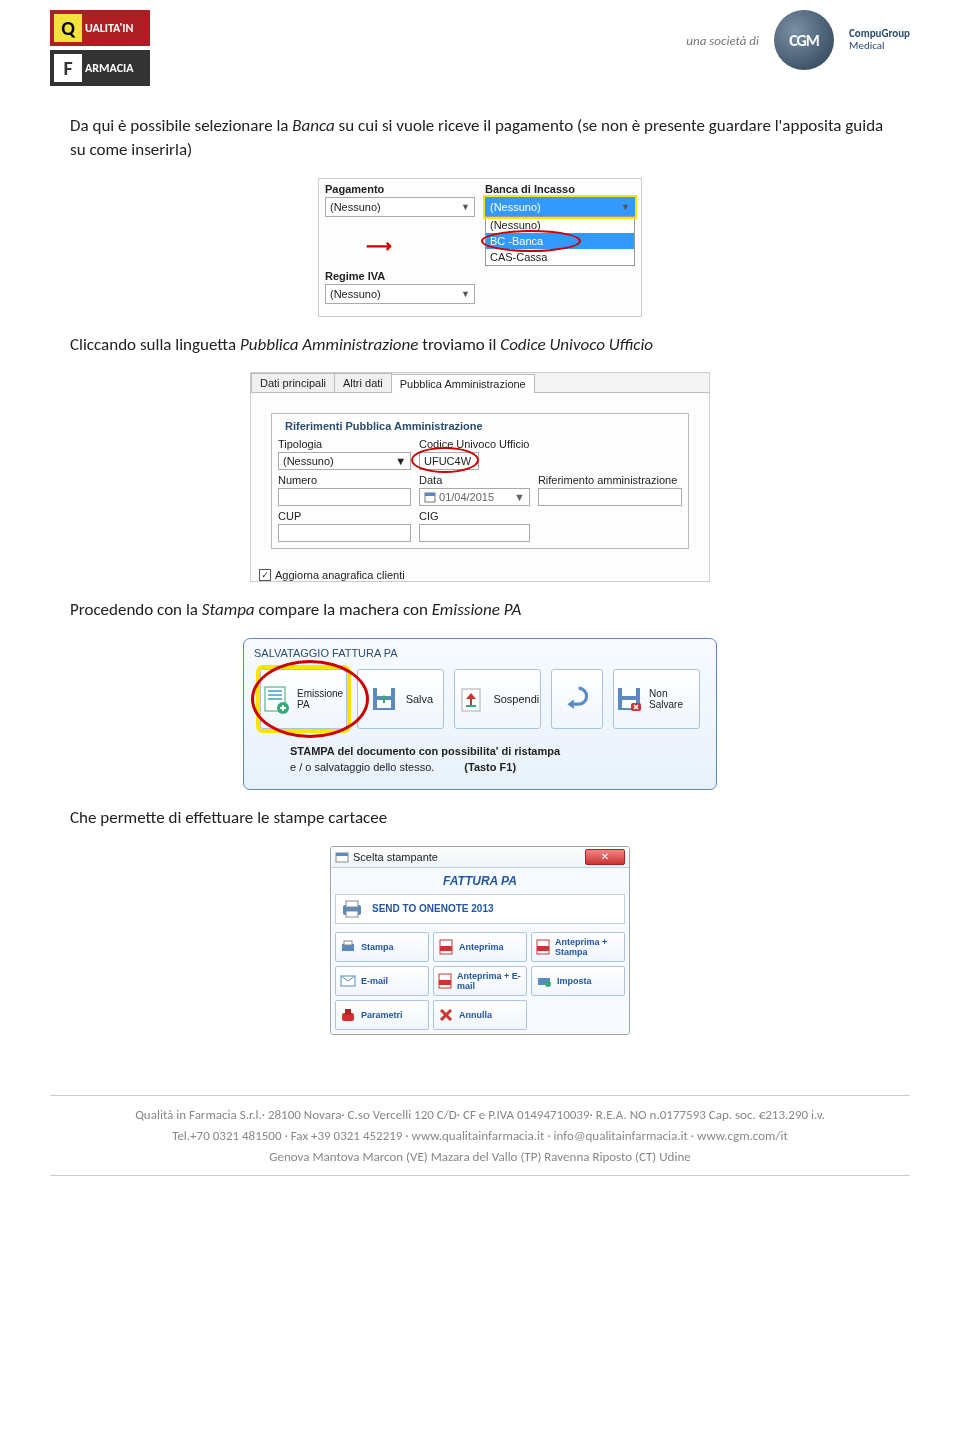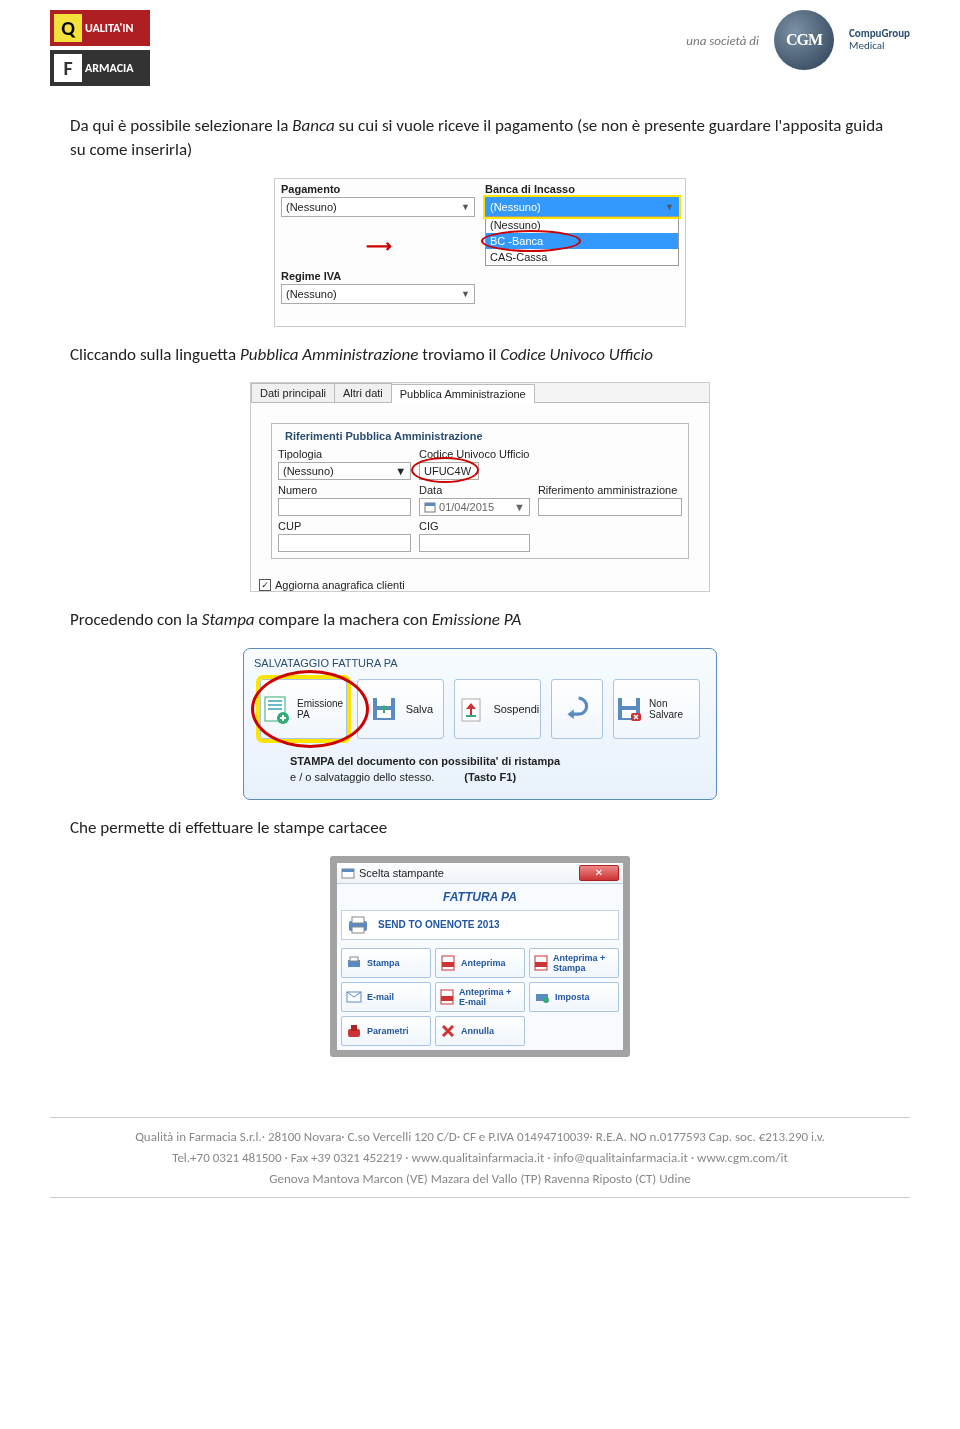--- a/index.html
+++ b/index.html
@@ -7,33 +7,33 @@
   
   
   .header { display: flex; justify-content: space-between; align-items: flex-start; padding: 10px 50px 20px; }
   .logo-left { width: 100px; }
   .logo-q { background: #ad1f23; color: #fff; font-weight: bold; font-size: 12px; padding: 4px; display: flex; align-items: center; gap: 3px; }
   .logo-q .qblock { width: 28px; height: 28px; background: #f5e13b; color: #000; display: flex; align-items: center; justify-content: center; font-size: 20px; font-weight: bold; }
   .logo-f { background: #333; color: #fff; font-weight: bold; font-size: 12px; padding: 4px; margin-top: 4px; display: flex; align-items: center; gap: 3px; }
   .logo-f .fblock { width: 28px; height: 28px; background: #fff; color: #333; display: flex; align-items: center; justify-content: center; font-size: 20px; font-weight: bold; }
   .header-right { display: flex; align-items: center; gap: 15px; }
   .societa { color: #777; font-size: 13px; font-style: italic; }
-  .cgm-circle { width: 60px; height: 60px; border-radius: 50%; background: radial-gradient(circle at 35% 35%, #7a90a5, #2a3d52); display: flex; align-items: center; justify-content: center; color: #fff; font-weight: bold; font-size: 16px; letter-spacing: -1px; font-family: Liberation Serif, serif; }
+  .cgm-circle { width: 60px; height: 60px; border-radius: 50%; background: radial-gradient(circle at 35% 35%, #7a90a5, #2a3d52); display: flex; align-items: center; justify-content: center; color: #fff; font-weight: bold; font-size: 16px; letter-spacing: -1px; }
   .cgm-text { color: #2a4d6f; font-size: 11px; line-height: 1.1; }
   .cgm-text b { font-weight: bold; }
   
   
   .para { padding: 8px 70px; font-size: 17px; color: #222; line-height: 1.4; }
   .italic { font-style: italic; }
   
   
   .panel { margin: 8px auto; border: 1px solid #ccc; background: #fdfdfd; font-family: "Segoe UI", Tahoma, sans-serif; font-size: 11px; color: #222; }
   
   
-  .p1 { width: 412px; padding: 4px 6px 20px; }
+  .p1 { width: 324px; padding: 4px 6px 10px; }
   .p1-row { display: flex; gap: 10px; margin-bottom: 2px; }
   .p1-col { flex: 1; }
   .lbl { font-weight: bold; font-size: 11px; display: block; margin-bottom: 2px; }
   .combo { border: 1px solid #aaa; background: #fff; height: 20px; line-height: 18px; padding: 0 4px; display: flex; justify-content: space-between; align-items: center; }
   .combo .chev { color: #555; font-size: 9px; }
   .combo.yel { outline: 2px solid #ffe400; }
   .combo.blue { background: #3399ff; color: #fff; border-color: #3399ff; }
   .dropdown { border: 1px solid #999; background: #fff; margin-top: -1px; }
   .dropdown .opt { padding: 2px 4px; }
   .dropdown .opt.sel { background: #3399ff; color: #fff; position: relative; }
@@ -63,21 +63,21 @@
   .p3-title { font-size: 11px; color: #2a4d6f; padding: 2px 4px 6px; }
   .btnrow { display: flex; gap: 10px; justify-content: flex-start; padding: 4px 10px 10px; }
   .bigbtn { width: 100px; height: 60px; border: 1px solid #aac4e0; background: linear-gradient(#fff, #f0f6fc); border-radius: 3px; display: flex; align-items: center; justify-content: center; gap: 6px; font-size: 11px; flex-direction: row; }
   .bigbtn .ico { width: 32px; height: 32px; display: flex; align-items: center; justify-content: center; font-size: 22px; }
   .bigbtn.highlight { outline: 4px solid #ffe400; position: relative; }
   .bigbtn.highlight .ring2 { position: absolute; left: -10px; top: -10px; width: 118px; height: 78px; border: 3px solid #c00; border-radius: 50%; }
   .p3-desc { font-size: 11px; font-weight: bold; padding: 6px 40px 2px; }
   .p3-sub { font-size: 11px; padding: 2px 40px 10px; display: flex; gap: 30px; }
   
   
-  .p4 { width: 300px; border: 7px solid #a3a3a3; border-radius: 3px; overflow: hidden; }
+  .p4 { width: 300px; border: 1px solid #a3a3a3; border-radius: 3px; overflow: hidden; }
   .p4-titlebar { background: linear-gradient(#fdfdfd,#eef3f9); display: flex; align-items: center; justify-content: space-between; padding: 2px 4px; font-size: 11px; border-bottom: 1px solid #c0d0e0; }
   .p4-titlebar .xbtn { width: 40px; height: 16px; background: linear-gradient(#e88,#c33); color: #fff; border: 1px solid #a22; border-radius: 2px; display: flex; align-items: center; justify-content: center; font-size: 10px; }
   .p4-body { background: #f7fbff; padding: 4px; }
   .p4-head { text-align: center; color: #2256a0; font-weight: bold; font-style: italic; font-size: 12px; padding: 2px; }
   .printer-row { display: flex; align-items: center; gap: 8px; padding: 4px; border: 1px solid #c0d0e0; margin: 4px 0 8px; background: #fff; font-weight: bold; font-size: 10px; color: #2256a0; }
   .smgrid { display: grid; grid-template-columns: repeat(3, 1fr); gap: 4px; }
   .smbtn { border: 1px solid #aac4e0; background: linear-gradient(#fff,#f0f6fc); border-radius: 2px; padding: 3px 4px; display: flex; align-items: center; gap: 5px; font-size: 9px; font-weight: bold; color: #2256a0; height: 30px; }
   .smbtn .i { width: 16px; height: 16px; display: flex; align-items: center; justify-content: center; font-size: 13px; }
   
   

